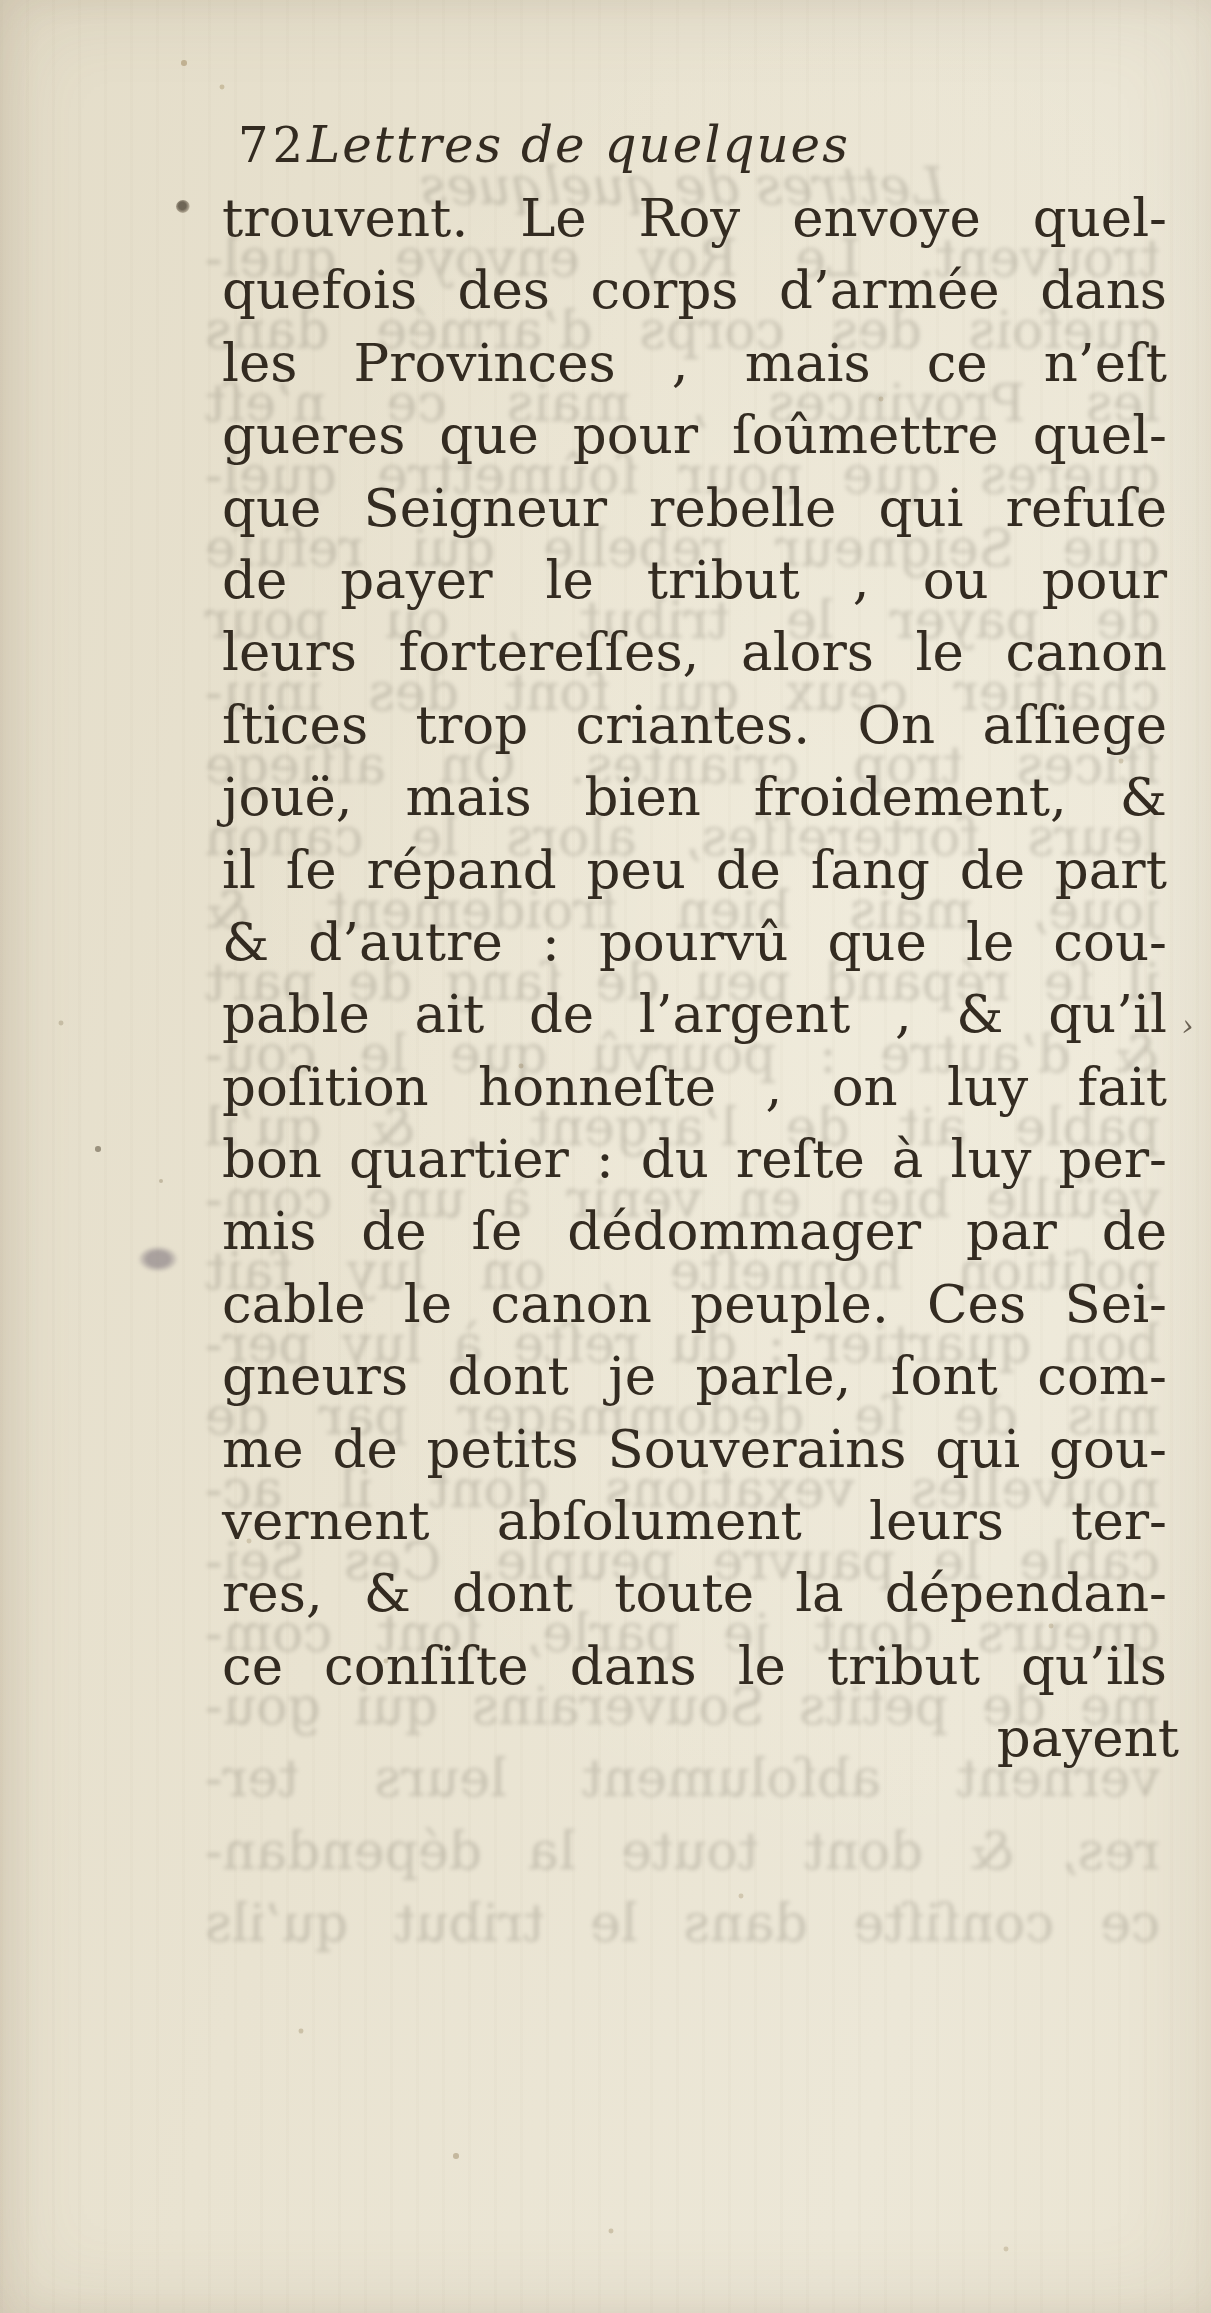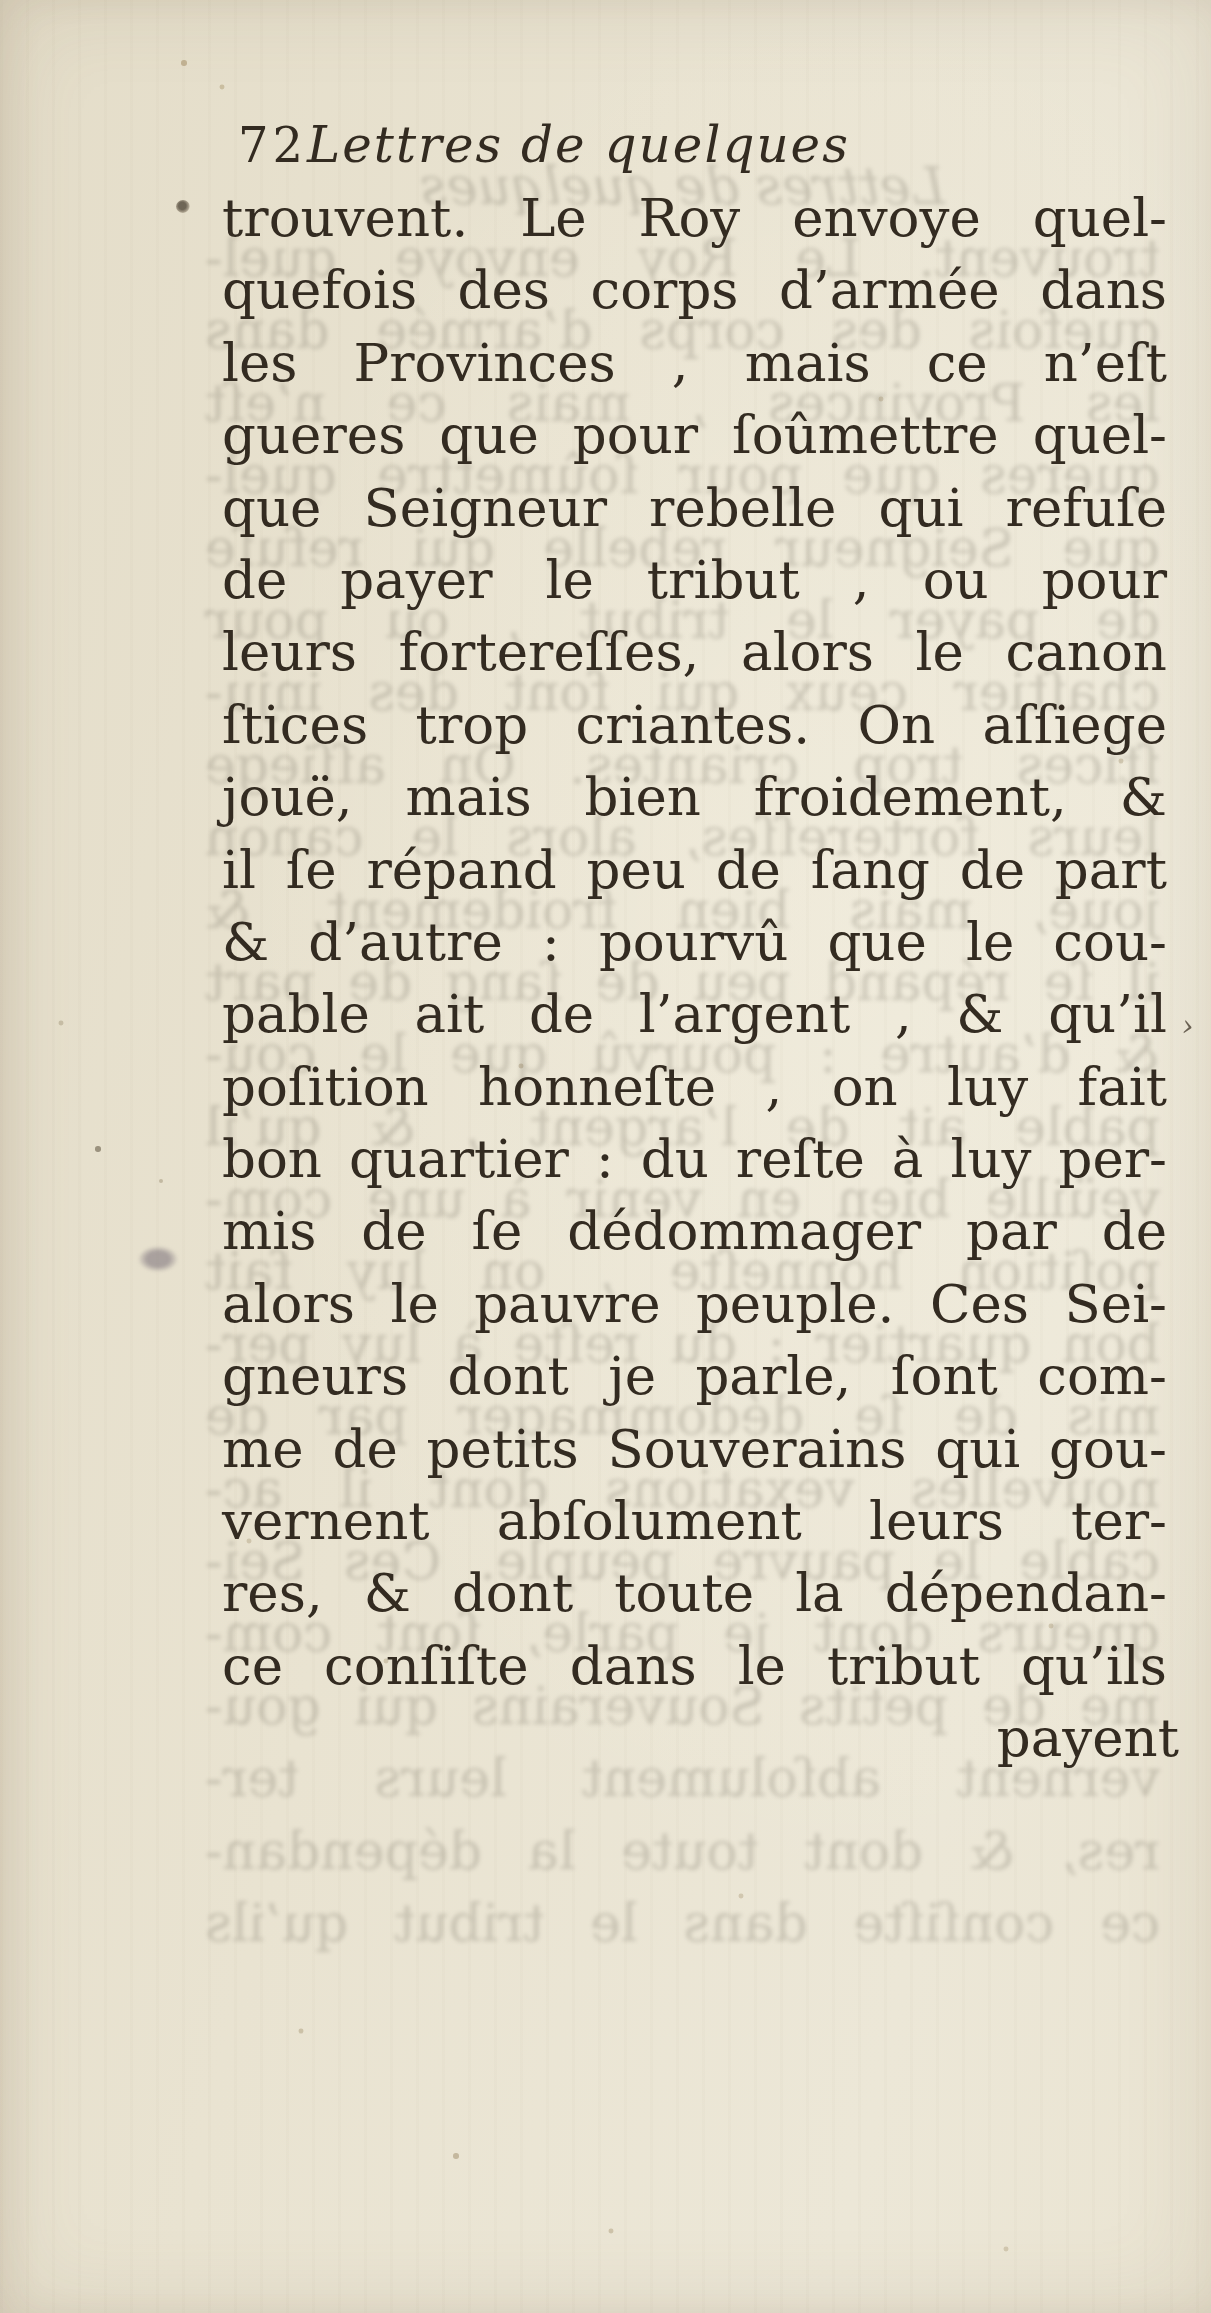--- a/index.html
+++ b/index.html
@@ -133,21 +133,21 @@
       <div class="line">de payer le tribut , ou pour</div>
       <div class="line">leurs fortereſſes, alors le canon</div>
       <div class="line">ſtices trop criantes. On aſſiege</div>
       <div class="line">jouë, mais bien froidement, &amp;</div>
       <div class="line">il ſe répand peu de ſang de part</div>
       <div class="line">&amp; d’autre : pourvû que le cou-</div>
       <div class="line">pable ait de l’argent , &amp; qu’il</div>
       <div class="line">poſition honneſte , on luy fait</div>
       <div class="line">bon quartier : du reſte à luy per-</div>
       <div class="line">mis de ſe dédommager par de</div>
-      <div class="line">alors le pauvre peuple. Ces Sei-</div>
+      <div class="line">cable le canon peuple. Ces Sei-</div>
       <div class="line">gneurs dont je parle, ſont com-</div>
       <div class="line">me de petits Souverains qui gou-</div>
       <div class="line">vernent abſolument leurs ter-</div>
       <div class="line">res, &amp; dont toute la dépendan-</div>
       <div class="line">ce conſiſte dans le tribut qu’ils</div>
       <div class="catchword-row">
         <span class="catchword">payent</span>
       </div>
     </div>
   </div>

